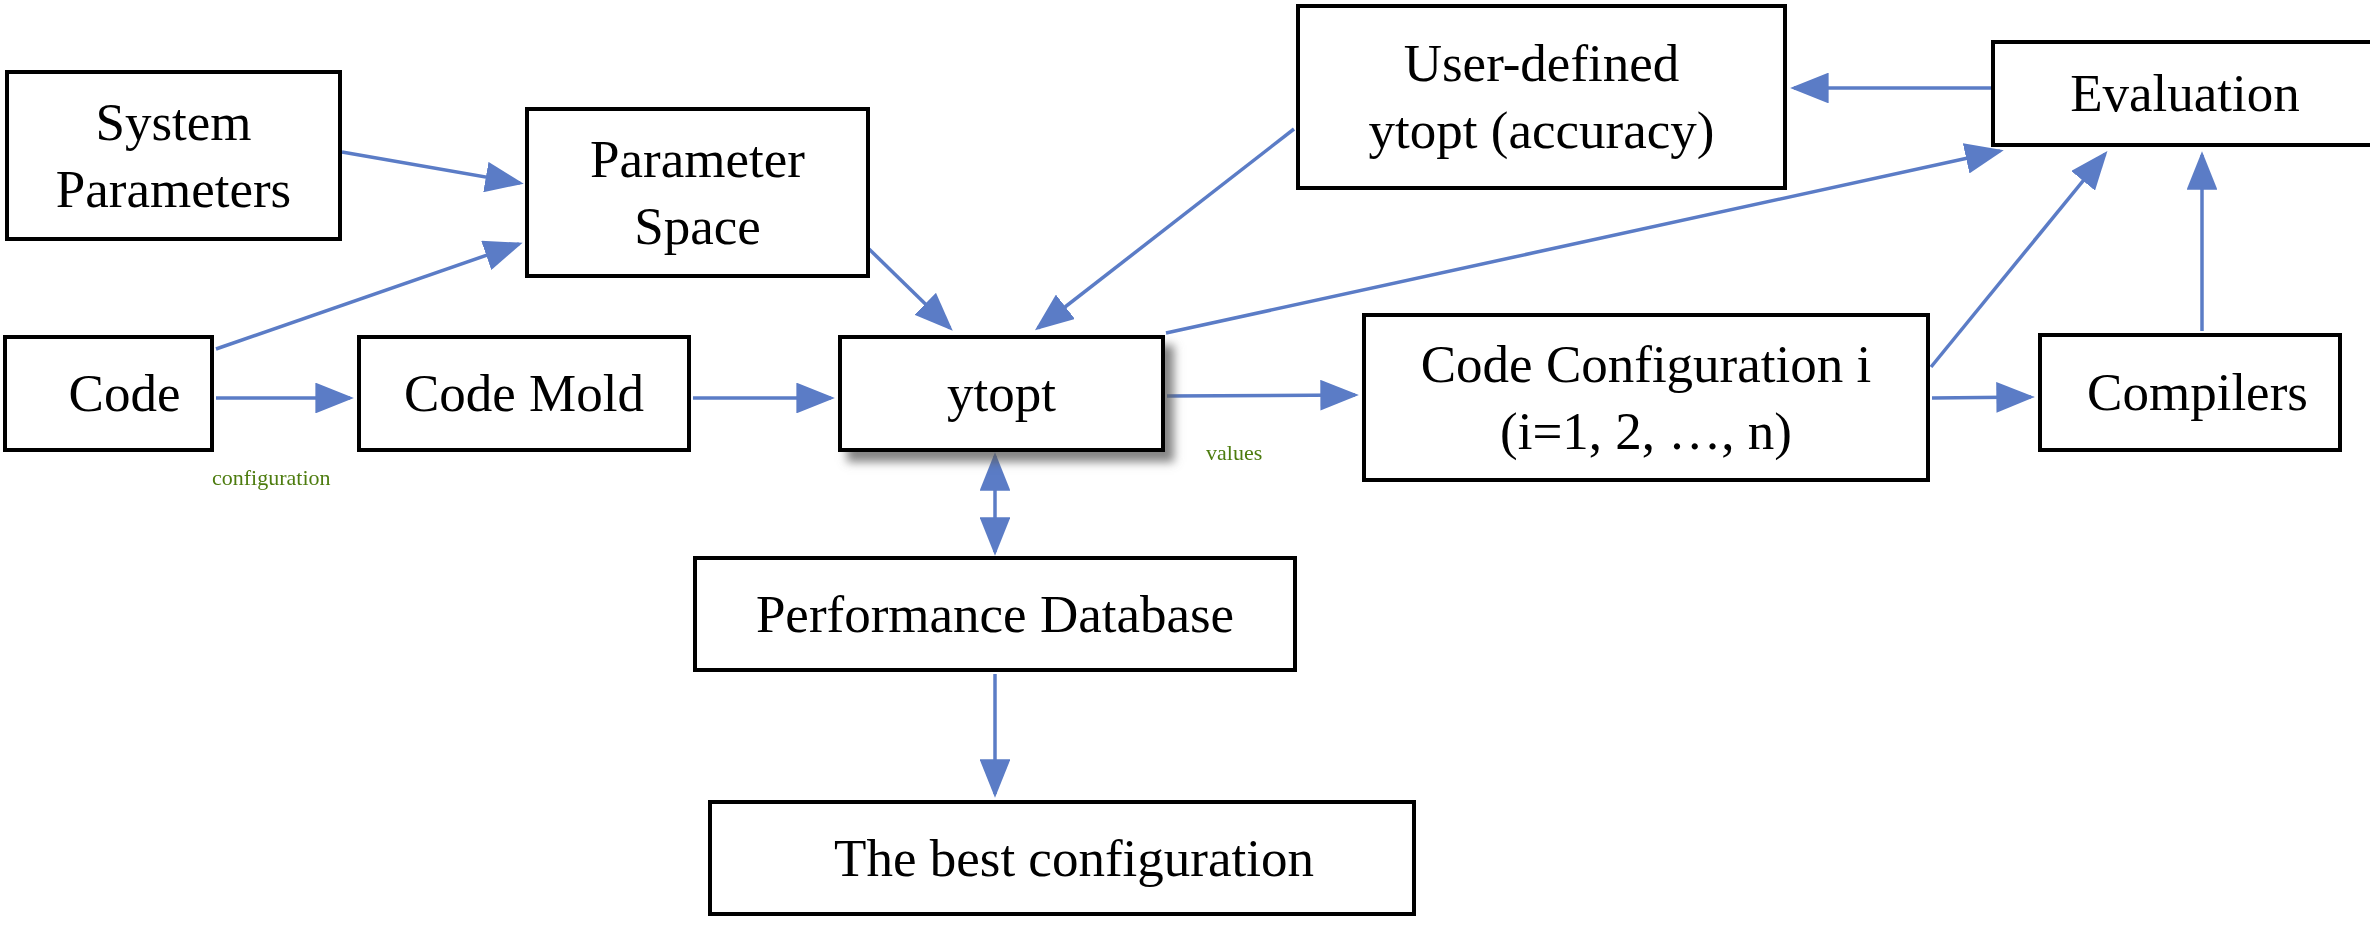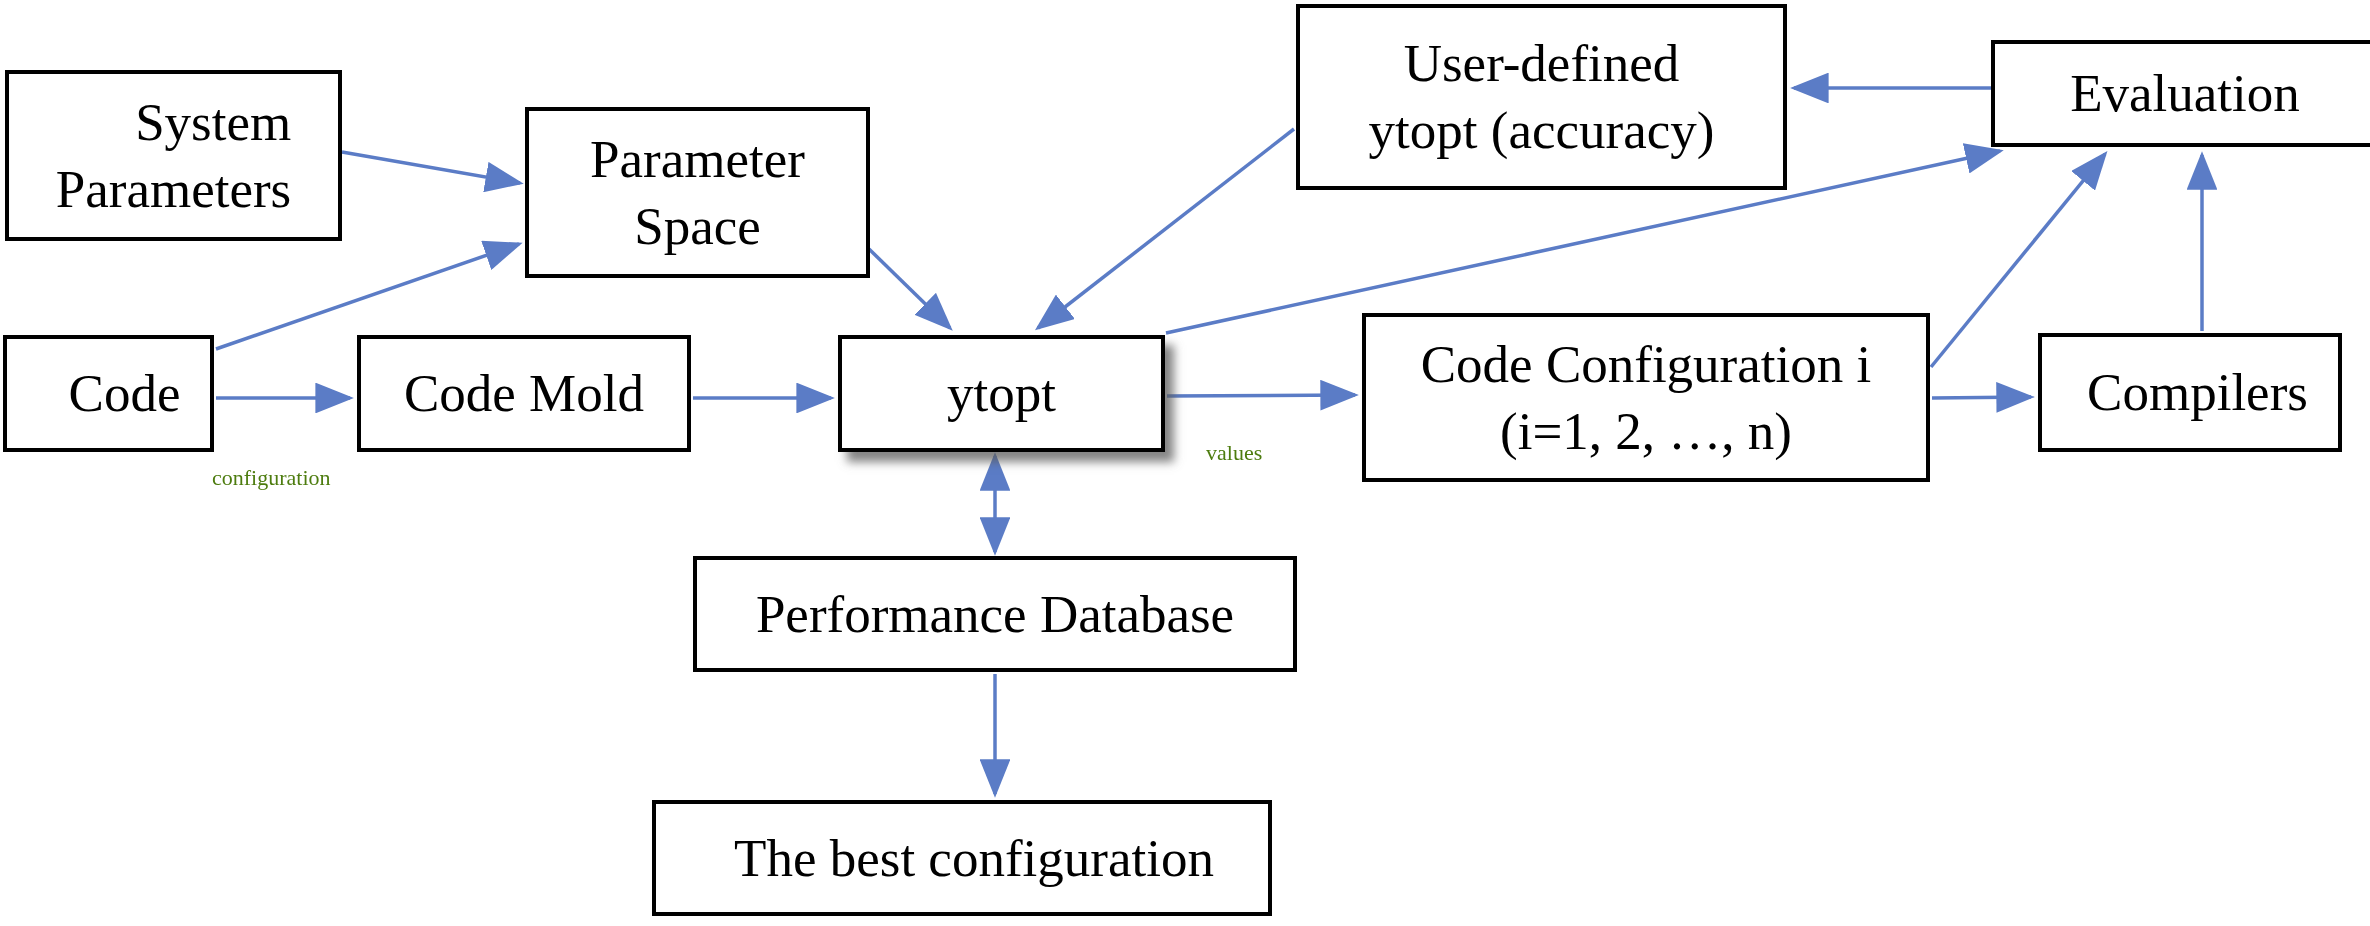--- a/index.html
+++ b/index.html
@@ -35,32 +35,32 @@
     position:absolute;
     left:0;top:0;width:2370px;height:926px;
     z-index:1;
   }
   #arrow-layer line{
     stroke:#5b7cc6;
     stroke-width:3.5;
     fill:none;
   }
   
-  #n-system-parameters{left:5px;top:70px;width:337px;height:171px;text-align:right;}
+  #n-system-parameters{left:5px;top:70px;width:337px;height:171px;}
   #n-code{left:3px;top:335px;width:211px;height:117px;padding-left:32px;}
   #n-parameter-space{left:525px;top:107px;width:345px;height:171px;}
   #n-code-mold{left:357px;top:335px;width:334px;height:117px;}
   #n-ytopt{left:838px;top:335px;width:327px;height:117px;
            box-shadow:9px 10px 9px rgba(92,92,92,0.75);}
   #n-user-defined-metric{left:1296px;top:4px;width:491px;height:186px;}
   #n-evaluation{left:1991px;top:40px;width:388px;height:107px;}
   #n-code-configuration{left:1362px;top:313px;width:568px;height:169px;font-family:Liberation Serif, serif;}
   #n-compilers{left:2038px;top:333px;width:304px;height:119px;padding-left:15px;}
   #n-performance-database{left:693px;top:556px;width:604px;height:116px;}
-  #n-best-configuration{left:652px;top:800px;width:620px;height:116px;padding-left:24px;}
+  #n-best-configuration{left:708px;top:800px;width:708px;height:116px;padding-left:24px;}
   #lbl-parameterized{left:212px;top:465px;}
   #lbl-values{left:1206px;top:440px;}
 </style>
 </head>
 <body>
 
 <div id="stage">
 
   <svg id="arrow-layer" viewBox="0 0 2370 926" xmlns="http://www.w3.org/2000/svg" aria-hidden="true">
     <defs>

